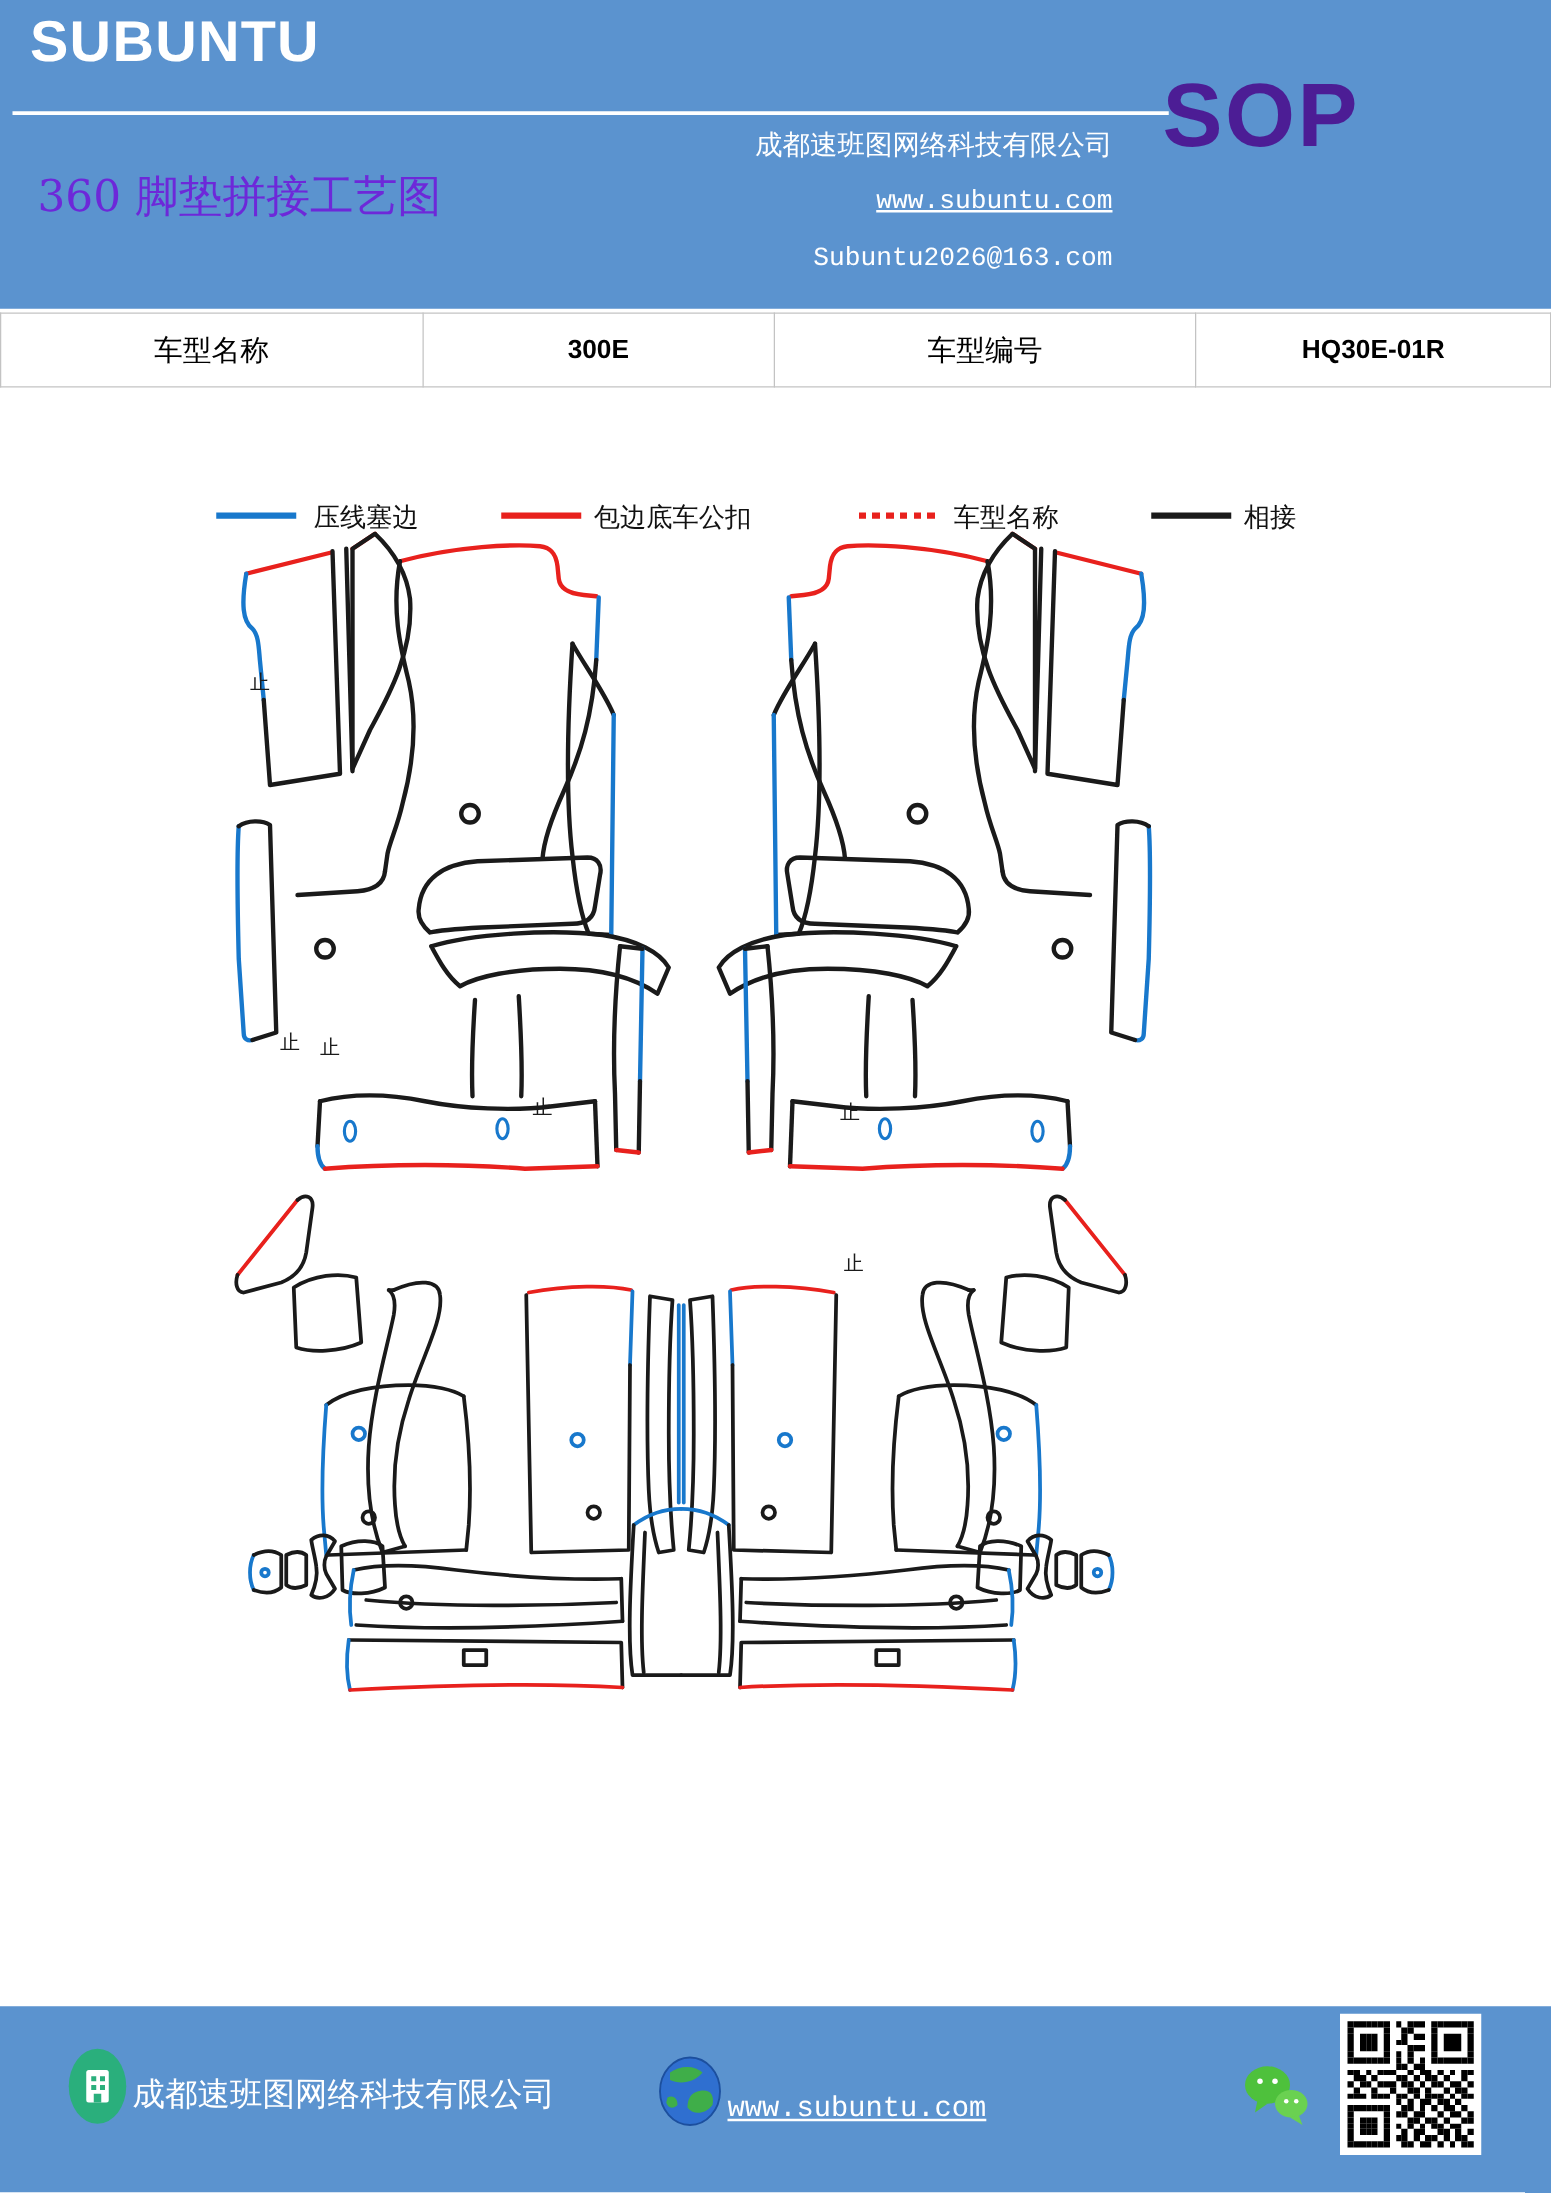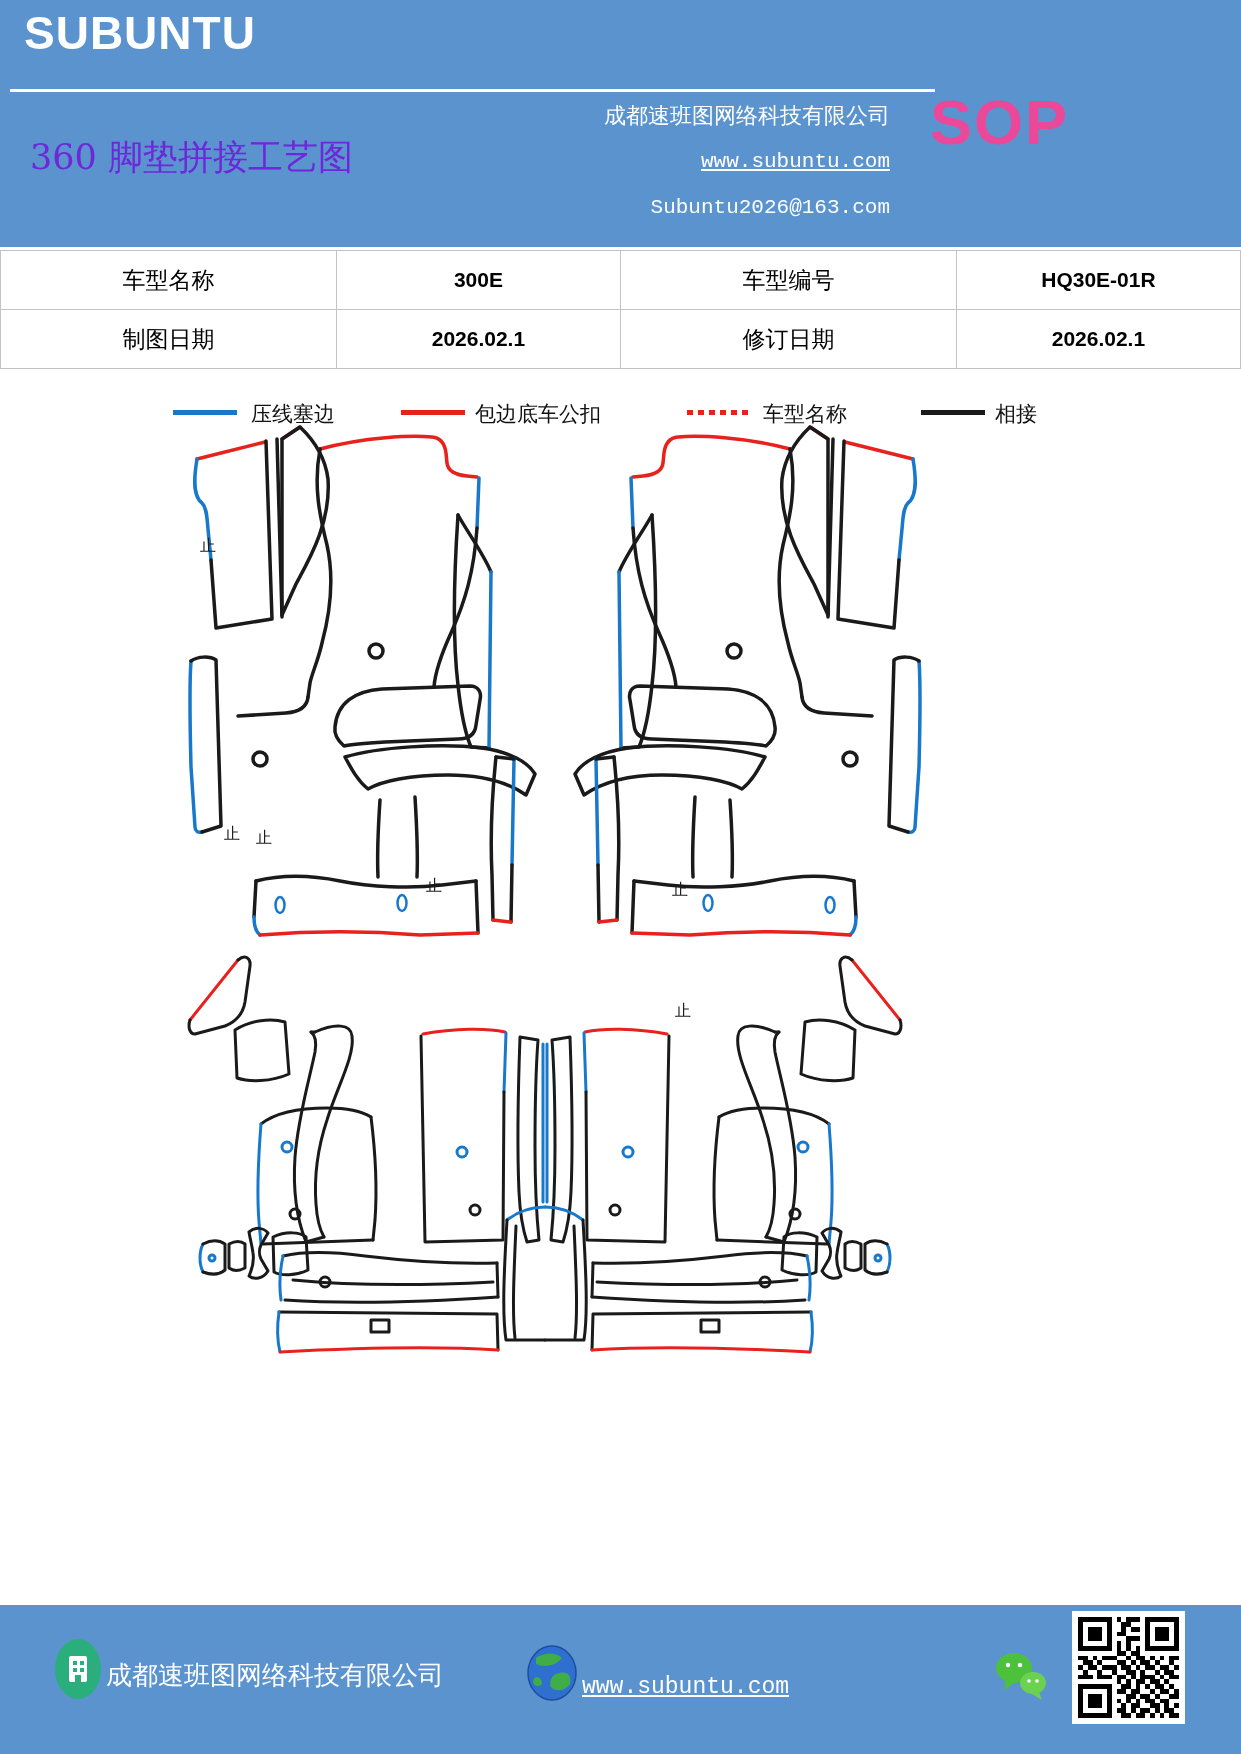--- a/index.html
+++ b/index.html
@@ -11,22 +11,22 @@
   .brand{left:24px;top:6px;color:#fff;font-size:46px;font-weight:800;letter-spacing:1px;
          font-family:"Liberation Sans", sans-serif;}
   .hline{left:10px;top:89px;width:925px;height:3px;background:#fff;}
   .doc-title{left:30px;top:134px;color:#6d28d9;font-size:35px;font-family:"DejaVu Serif", serif;}
   .company-top{left:460px;top:101px;width:430px;text-align:right;color:#fff;font-size:22px;
          font-family:"DejaVu Serif", serif;}
   .site-top{left:560px;top:150px;width:330px;text-align:right;color:#fff;font-size:21px;
          font-family:"Liberation Mono", monospace;text-decoration:underline;}
   .mail-top{left:560px;top:196px;width:330px;text-align:right;color:#fff;font-size:21px;
          font-family:"Liberation Mono", monospace;}
-  .sop{left:930px;top:52px;color:#ec4899;font-size:63px;font-weight:800;
-        font-family:"Liberation Sans", sans-serif;letter-spacing:2px;margin-top:34px;}
+  .sop{left:930px;top:52px;color:#4c1d95;font-size:72px;font-weight:800;
+        font-family:"Liberation Sans", sans-serif;letter-spacing:2px;}
   
   .spec-table{left:0px;top:250px;width:1241px;border-collapse:collapse;}
   .spec-table td{border:1px solid #c3c3c3;height:56px;text-align:center;vertical-align:middle;
         background:#fff;color:#000;}
   .spec-table td.lbl{font-family:"DejaVu Serif", serif;font-size:23px;width:364px;}
   .spec-table td.val{font-family:"Liberation Sans", sans-serif;font-weight:700;font-size:21px;width:300px;margin-top:43px;}
   
   .legend-line{position:absolute;top:10px;height:5px;width:64px;}
   .legend-label{position:absolute;top:0px;font-size:21px;color:#111;
         font-family:"DejaVu Serif", serif;}
@@ -55,26 +55,20 @@
 <div class="abs mail-top">Subuntu2026@163.com</div>
 <div class="abs sop">SOP</div>
 
 <table class="abs spec-table">
   <tbody>
       <tr>
         <td class="lbl">车型名称</td>
         <td class="val">300E</td>
         <td class="lbl">车型编号</td>
         <td class="val">HQ30E-01R</td>
-      </tr>
-      <tr>
-        <td class="lbl">制图日期</td>
-        <td class="val">2026.02.1</td>
-        <td class="lbl">修订日期</td>
-        <td class="val">2026.02.1</td>
       </tr>
     </tbody>
 </table>
 
 <div class="abs" style="left:0;top:400px;width:1241px;height:32px;margin-left:29px;">
   <div class="legend-line" style="left: 144px; background: rgb(24, 120, 204);"></div>
   <div class="legend-label" style="left: 222px;">压线塞边</div>
   <div class="legend-line" style="left: 372px; background: rgb(232, 33, 29);"></div>
   <div class="legend-label" style="left: 446px;">包边底车公扣</div>
   <div class="legend-line" style="left: 658px; background: repeating-linear-gradient(90deg, rgb(232, 33, 29) 0px, rgb(232, 33, 29) 6px, transparent 6px, transparent 11px);"></div>

